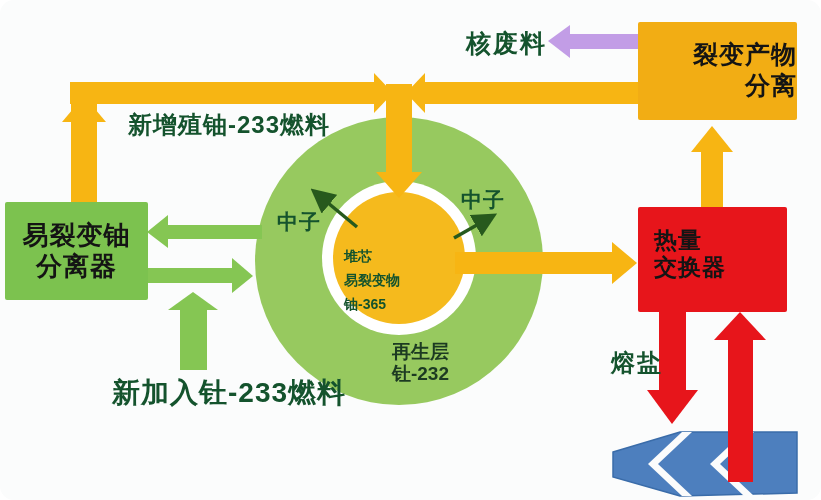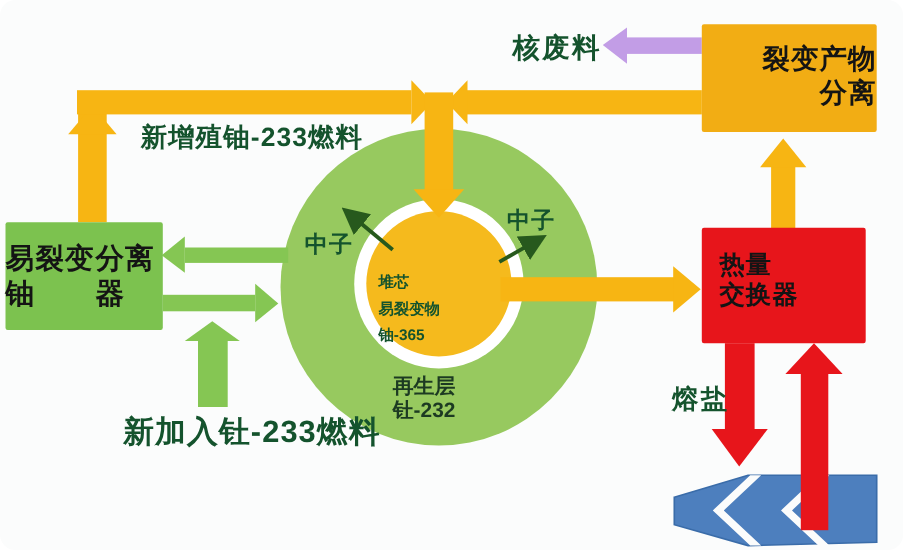--- a/index.html
+++ b/index.html
@@ -30,21 +30,21 @@
   .box-heat {
     left: 638px; top: 207px; width: 149px; height: 105px;
     background: #e7151b;
     padding: 20px 0 0 16px;
     font-size: 23px; line-height: 27px;
     letter-spacing: 1px;
   }
   .box-separator {
     left: 5px; top: 202px; width: 143px; height: 98px;
     background: #7cc24f;
-    display: flex; 
+    display: flex; flex-direction: column;
     align-items: center; justify-content: center;
     font-size: 26px; line-height: 31px;
     letter-spacing: 1px;
   }
   .lbl {
     position: absolute;
     color: #14532d;
     font-weight: bold;
     white-space: nowrap;
   }
@@ -55,21 +55,21 @@
   .lbl-salt     { left: 595px; top: 347px; font-size: 24px; letter-spacing: 2px; margin-left: 16px; }
   .lbl-added    { left: 112px; top: 374px; font-size: 28px; letter-spacing: 1px; }
   .core-text {
     left: 344px; top: 244px;
     font-size: 14px; line-height: 24px;
     white-space: nowrap;
   }
   .blanket-text {
     left: 357px; top: 341px; width: 92px;
     font-size: 19px; line-height: 22px;
-    text-align: left;
+    text-align: right;
     color: #1c3a22;
     white-space: nowrap;
   }
 </style>
 </head>
 <body>
 
 <div class="canvas">
 
   <svg class="layer" width="821" height="500" viewBox="0 0 821 500">

